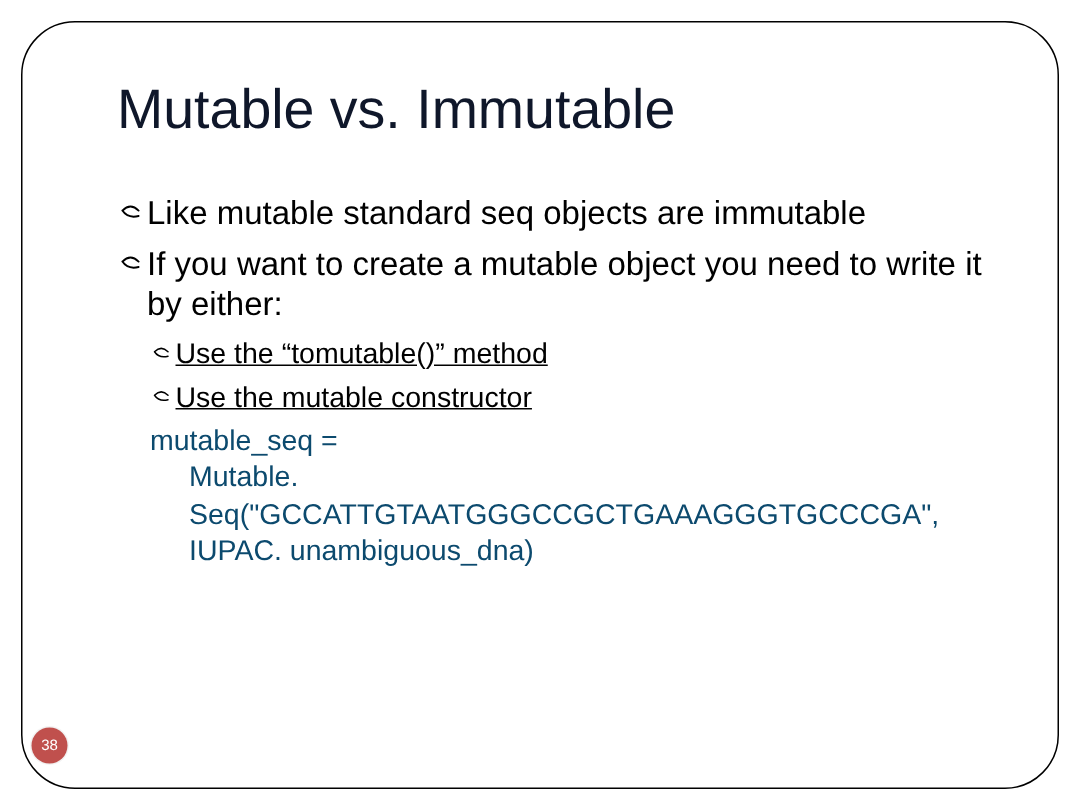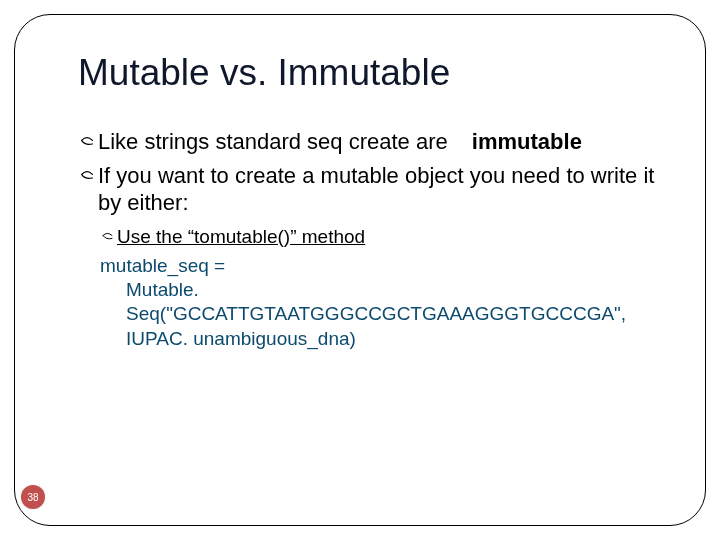--- a/index.html
+++ b/index.html
@@ -54,21 +54,21 @@
   }
   .bul2 .icon { flex: 0 0 auto; margin-right: 2px; margin-top: 3px; }
   .bul2 .txt { flex: 1 1 auto; }
   .sub-plain {
     font-size: 19px;
     color: #0c4a6e;
     line-height: 1.28;
     margin-left: 22px;
   }
   .sub-plain .indent { display:block; padding-left: 26px; }
-  .bold { font-weight: 700; margin-left: 18px; }
+  .bold { font-weight: 400; }
   .badge {
     position: absolute;
     left: 21px;
     bottom: 31px;
     width: 24px;
     height: 24px;
     border-radius: 50%;
     background: #c0504d;
     color: #fff;
     font-size: 10px;
@@ -89,21 +89,21 @@
   <div class="content">
     <h1 class="title">Mutable vs. Immutable</h1>
 
     <div class="bul1">
       <span class="icon">
         <svg class="curly" viewBox="0 0 20 20">
             <path d="M4 6 Q10 0 16 6 M4 6 Q8 12 16 10" fill="none" stroke="#000" stroke-width="1.4" stroke-linecap="round"></path>
           </svg>
       </span>
       <span class="txt">
-        <span>Like strings standard seq create are </span><span class="bold">immutable</span>
+        <span>Like mutable standard seq objects are </span><span class="bold">immutable</span>
       </span>
     </div>
 
     <div class="bul1">
       <span class="icon">
         <svg class="curly" viewBox="0 0 20 20">
             <path d="M4 6 Q10 0 16 6 M4 6 Q8 12 16 10" fill="none" stroke="#000" stroke-width="1.4" stroke-linecap="round"></path>
           </svg>
       </span>
       <span class="txt">If you want to create a mutable object you need to write it by either:</span>
@@ -113,20 +113,28 @@
 
     <div class="bul2">
       <span class="icon">
         <svg class="curly-sm" viewBox="0 0 20 20">
             <path d="M4 6 Q10 0 16 6 M4 6 Q8 12 16 10" fill="none" stroke="#000" stroke-width="1.3" stroke-linecap="round"></path>
           </svg>
       </span>
       <span class="txt">Use the “tomutable()” method</span>
     </div>
 
+    <div class="bul2">
+      <span class="icon">
+        <svg class="curly-sm" viewBox="0 0 20 20">
+            <path d="M4 6 Q10 0 16 6 M4 6 Q8 12 16 10" fill="none" stroke="#000" stroke-width="1.3" stroke-linecap="round"></path>
+          </svg>
+      </span>
+      <span class="txt">Use the mutable constructor</span>
+    </div>
 
     <div class="sub-plain">mutable_seq =</div>
     <div class="sub-plain">
       <span class="indent">Mutable. Seq("GCCATTGTAATGGGCCGCTGAAAGGGTGCCCGA", IUPAC. unambiguous_dna)</span>
     </div>
   </div>
 
   <div class="badge">
     <span>38</span>
   </div>

